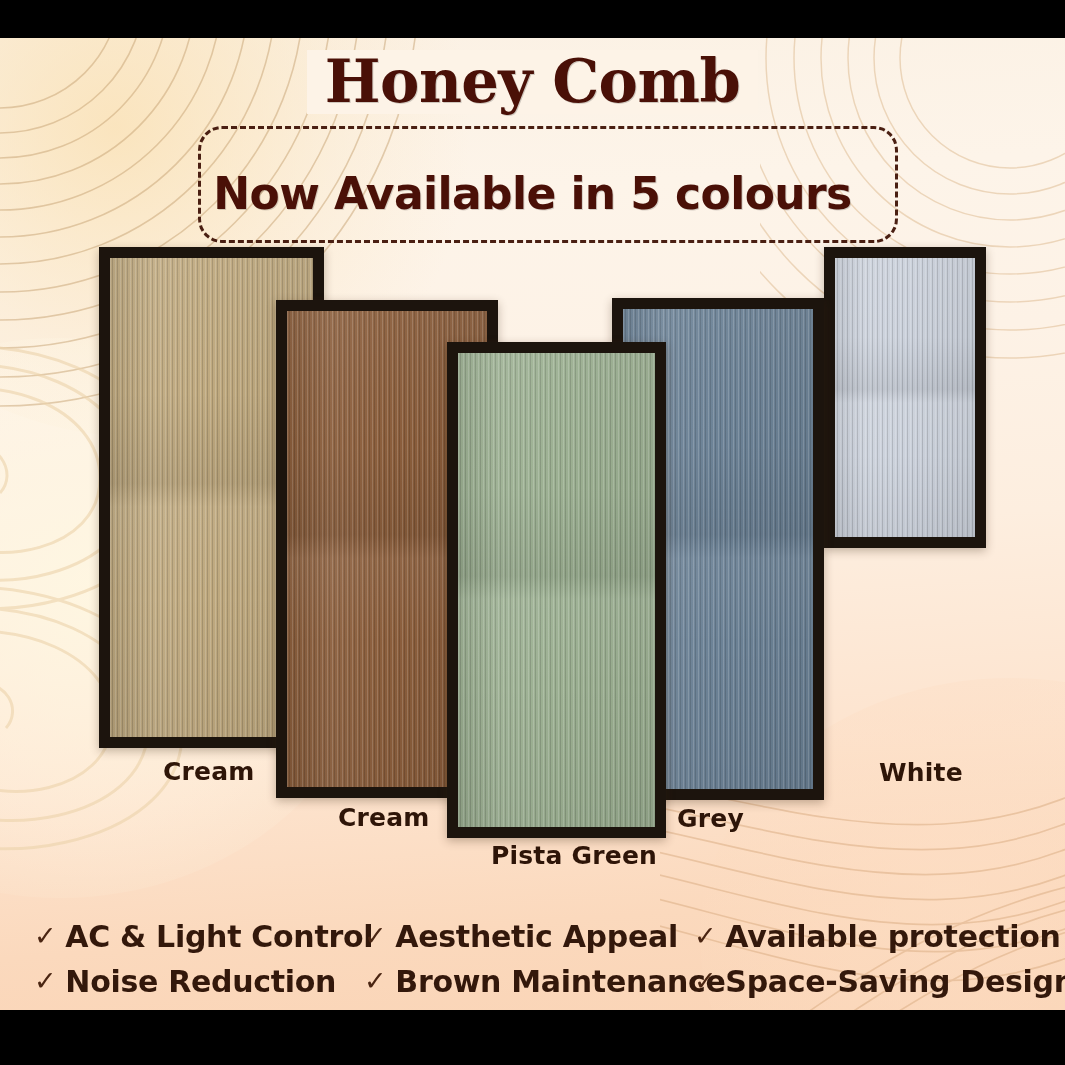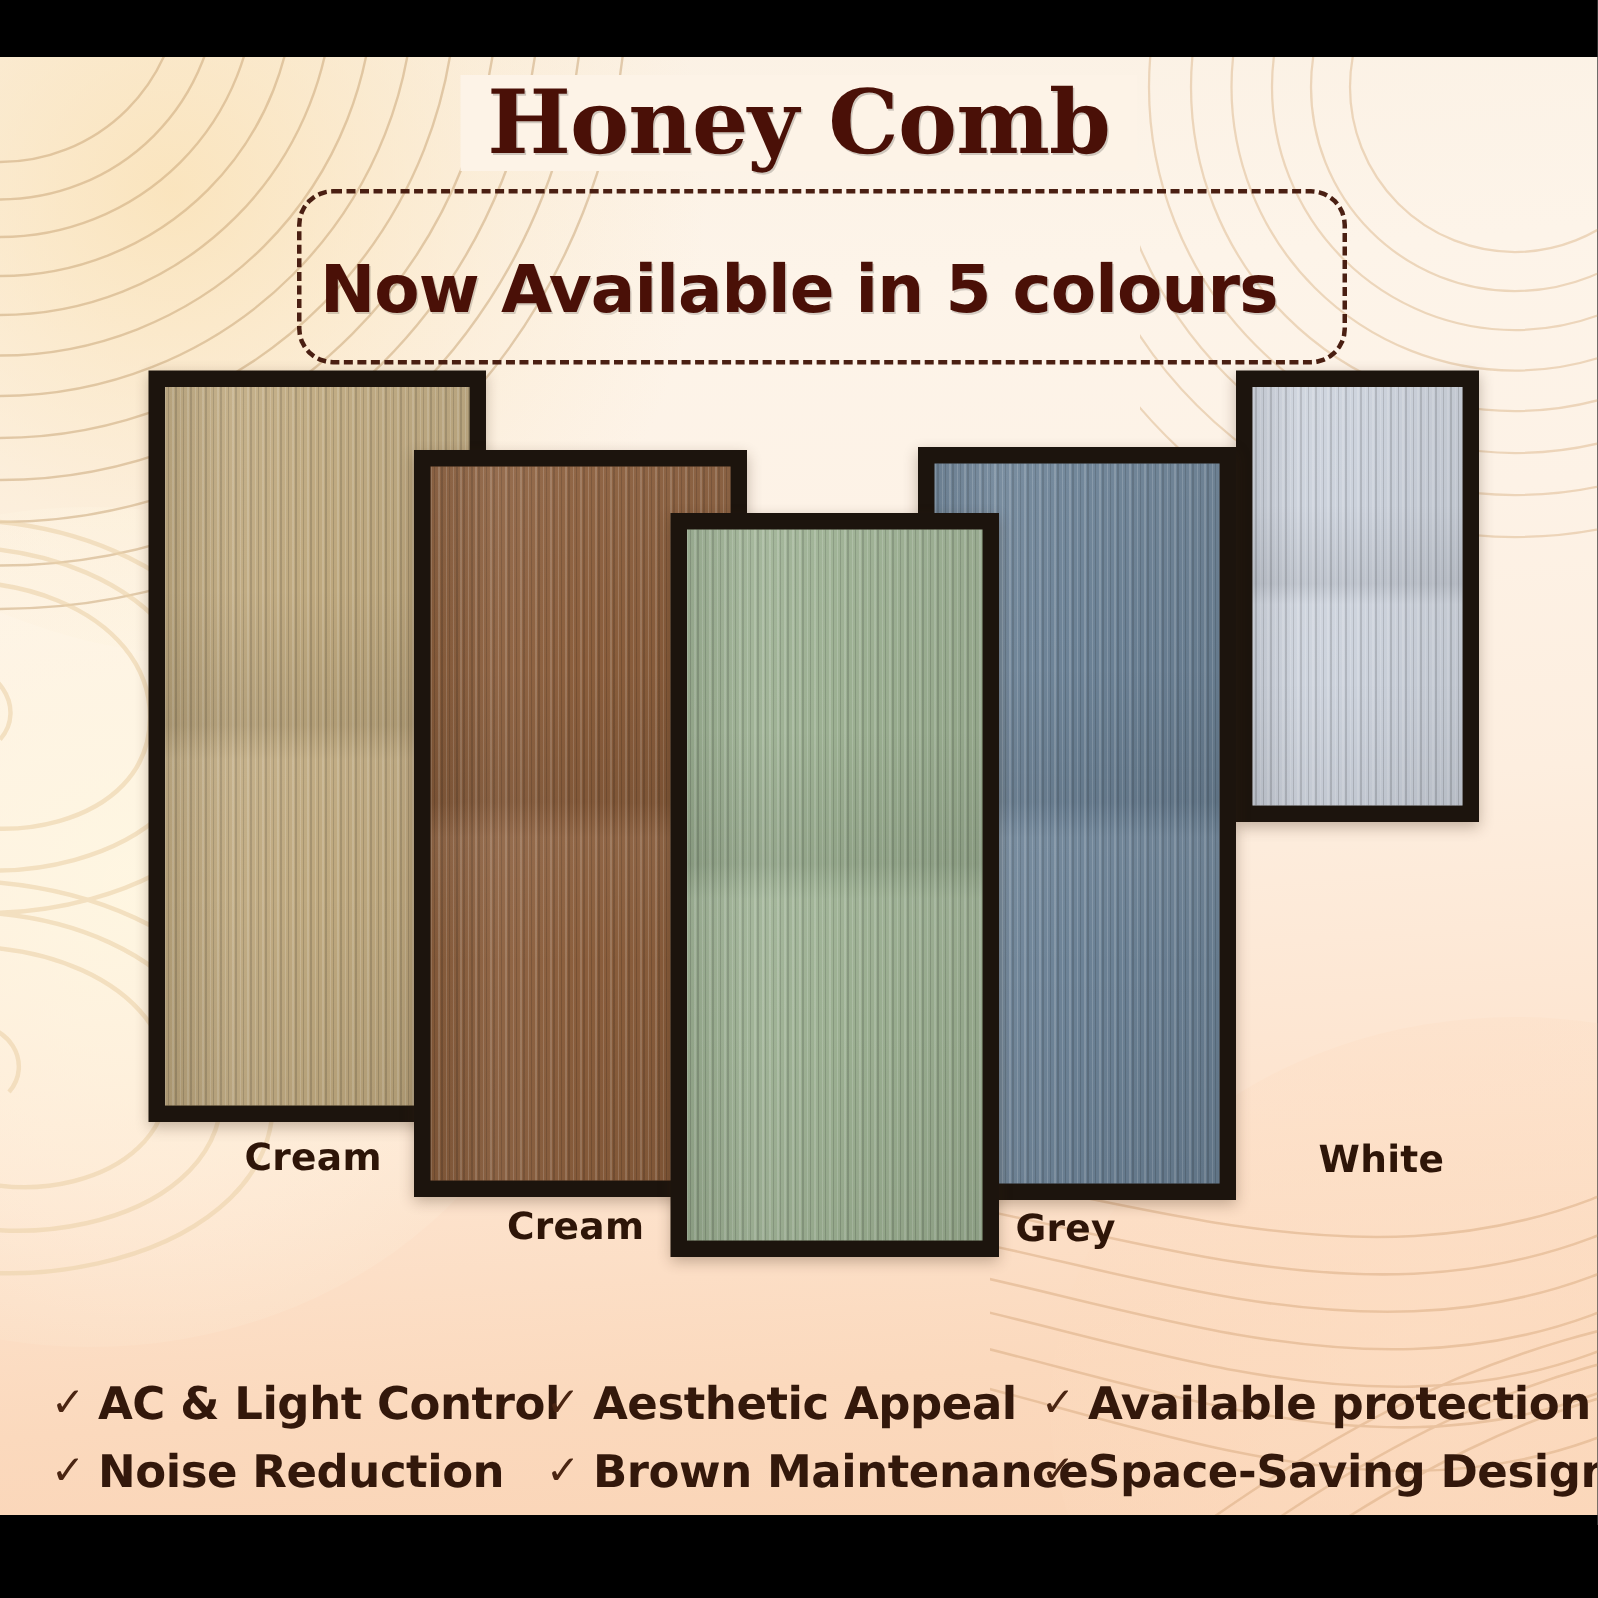--- a/index.html
+++ b/index.html
@@ -290,20 +290,21 @@
     </div>
     <div class="panel" style="left:276px; top:262px; width:222px; height:498px; z-index:24;">
       <div class="face" style="background:#8b5e3c;"></div>
     </div>
     <div class="panel" style="left:447px; top:304px; width:219px; height:496px; z-index:25;">
       <div class="face" style="background:#9cb092;"></div>
     </div>
 
     <div class="swatch-label" style="left:163px; top:719px;">Cream</div>
     <div class="swatch-label" style="left:338px; top:765px;">Cream</div>
+    <div class="swatch-label" style="left:491px; top:803px;">Pista Green</div>
     <div class="swatch-label" style="left:677px; top:766px;">Grey</div>
     <div class="swatch-label" style="left:849px; top:720px;margin-left:30px;">White</div>
 
     <div id="features">
       <div class="feature">
         <span class="tick">✓</span>
         <span>AC &amp; Light Control</span>
       </div>
       <div class="feature">
         <span class="tick">✓</span>

